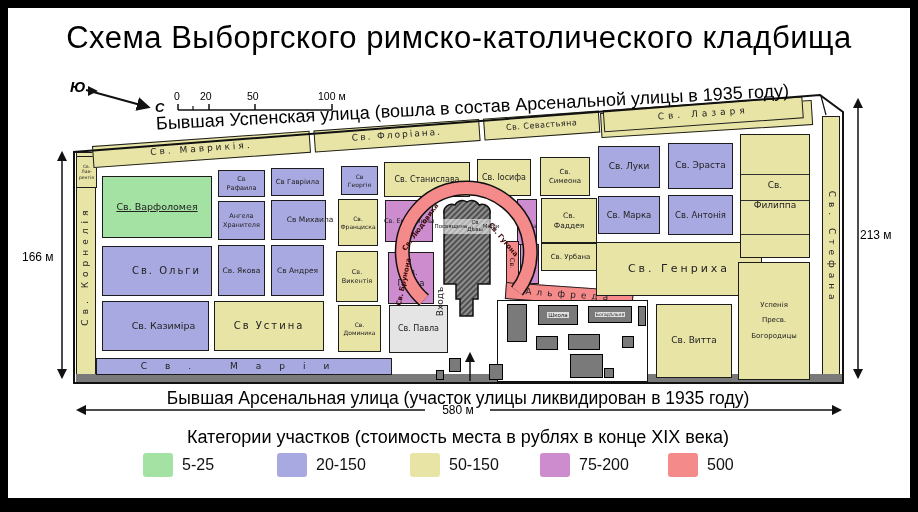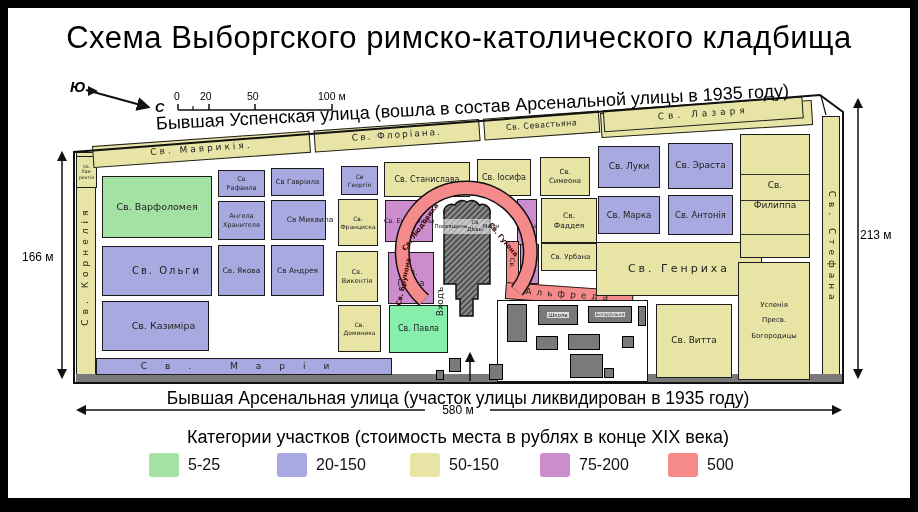--- a/index.html
+++ b/index.html
@@ -76,21 +76,21 @@
         <span class="lbl vdn">
           <div>Св.  Стефана</div>
         </span>
       </div>
       <div class="plot bldg bare" style="left: 76px; top: 374px; width: 766px; height: 9px; background: rgb(122, 122, 122);"></div>
       <div class="plot" style="left: 96px; top: 358px; width: 296px; height: 17px; background: rgb(169, 169, 225); font-size: 9px; letter-spacing: 18px;">
         <span class="lbl">
           <div>Св.  Маріи</div>
         </span>
       </div>
-      <div class="plot" style="left: 102px; top: 176px; width: 110px; height: 62px; background: rgb(164, 226, 164); font-size: 9.5px;">
+      <div class="plot" style="left: 102px; top: 176px; width: 110px; height: 62px; background: rgb(164, 226, 164); font-size: 9.5px; text-decoration: underline;">
         <span class="lbl">
           <div>Св.  Варфоломея</div>
         </span>
       </div>
       <div class="plot" style="left: 218px; top: 170px; width: 47px; height: 27px; background: rgb(169, 169, 225); font-size: 6.5px;">
         <span class="lbl">
           <div>Св</div>
           <div>Рафаила</div>
         </span>
       </div>
@@ -123,20 +123,25 @@
       <div class="plot" style="left: 271px; top: 245px; width: 53px; height: 51px; background: rgb(169, 169, 225); font-size: 7.5px;">
         <span class="lbl">
           <div>Св Андрея</div>
         </span>
       </div>
       <div class="plot" style="left: 102px; top: 301px; width: 107px; height: 50px; background: rgb(169, 169, 225); font-size: 9.5px; padding-left: 16px;">
         <span class="lbl">
           <div>Св. Казиміра</div>
         </span>
       </div>
+      <div class="plot" style="left: 214px; top: 301px; width: 110px; height: 50px; background: rgb(232, 228, 166); font-size: 10px; letter-spacing: 2px;">
+        <span class="lbl">
+          <div>Св  Устина</div>
+        </span>
+      </div>
       <div class="plot" style="left: 341px; top: 166px; width: 37px; height: 29px; background: rgb(169, 169, 225); font-size: 6px;">
         <span class="lbl">
           <div>Св</div>
           <div>Георгія</div>
         </span>
       </div>
       <div class="plot" style="left: 384px; top: 162px; width: 86px; height: 35px; background: rgb(232, 228, 166); font-size: 8px;">
         <span class="lbl">
           <div>Св. Станислава</div>
         </span>
@@ -207,21 +212,21 @@
         <span class="lbl">
           <div>Альфреда</div>
         </span>
       </div>
       <div class="plot" style="left: 338px; top: 305px; width: 43px; height: 47px; background: rgb(232, 228, 166); font-size: 6px;">
         <span class="lbl">
           <div>Св.</div>
           <div>Доминика</div>
         </span>
       </div>
-      <div class="plot" style="left: 389px; top: 305px; width: 59px; height: 48px; background: #86efac; font-size: 8px;">
+      <div class="plot" style="left: 389px; top: 305px; width: 59px; height: 48px; background: #e5e5e5; font-size: 8px;">
         <span class="lbl">
           <div>Св. Павла</div>
         </span>
       </div>
       <div class="plot" style="left: 598px; top: 146px; width: 62px; height: 42px; background: rgb(169, 169, 225); font-size: 9px;">
         <span class="lbl">
           <div>Св. Луки</div>
         </span>
       </div>
       <div class="plot" style="left: 668px; top: 143px; width: 65px; height: 46px; background: rgb(169, 169, 225); font-size: 9px;">
@@ -380,21 +385,21 @@
         <div class="free arc-label" style="left: 398px; top: 306px; width: 58px; font-size: 7px; transform: rotate(-78deg);">
           <div>Св. Брунона</div>
         </div>
         <div class="free " style="left: 440px; top: 324px; width: 56px; font-size: 9px; transform: rotate(-90deg);">
           <div>Входъ</div>
         </div>
       </div>
 
     <div class="legend-title">Категории участков (стоимость места в рублях в конце XIX века)</div>
     <div id="legend-items">
-        <div class="legend-item" style="left: 149px;">
+        <div class="legend-item" style="left: 143px;">
           <div class="legend-swatch" style="background: rgb(164, 226, 164);"></div>
           <div class="legend-range">5-25</div>
         </div>
         <div class="legend-item" style="left: 277px;">
           <div class="legend-swatch" style="background: rgb(169, 169, 225);"></div>
           <div class="legend-range">20-150</div>
         </div>
         <div class="legend-item" style="left: 410px;">
           <div class="legend-swatch" style="background: rgb(232, 228, 166);"></div>
           <div class="legend-range">50-150</div>

